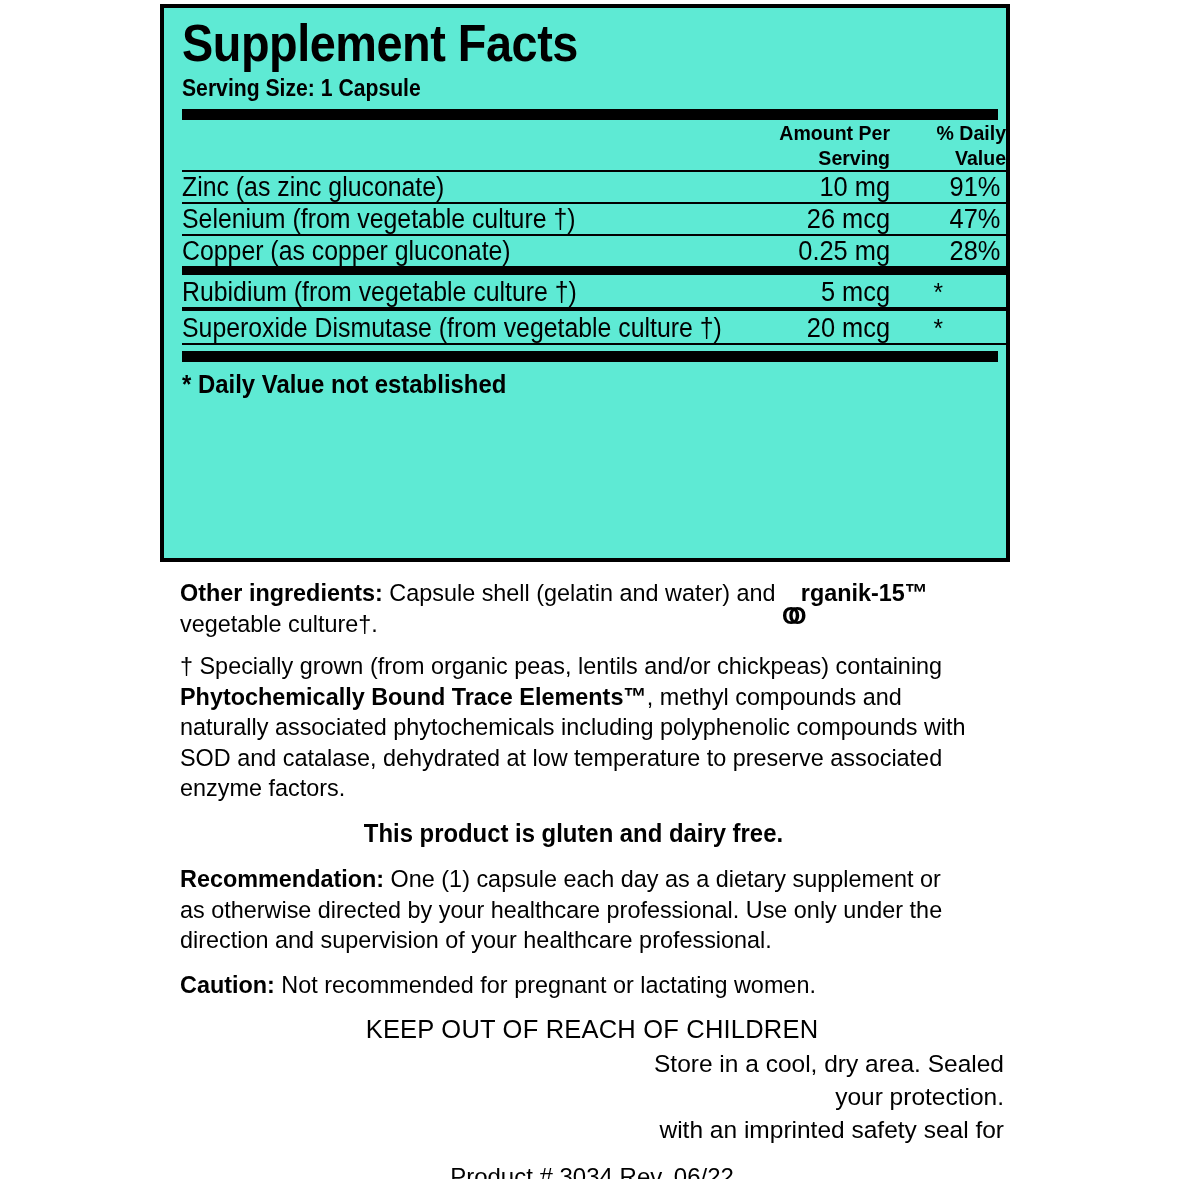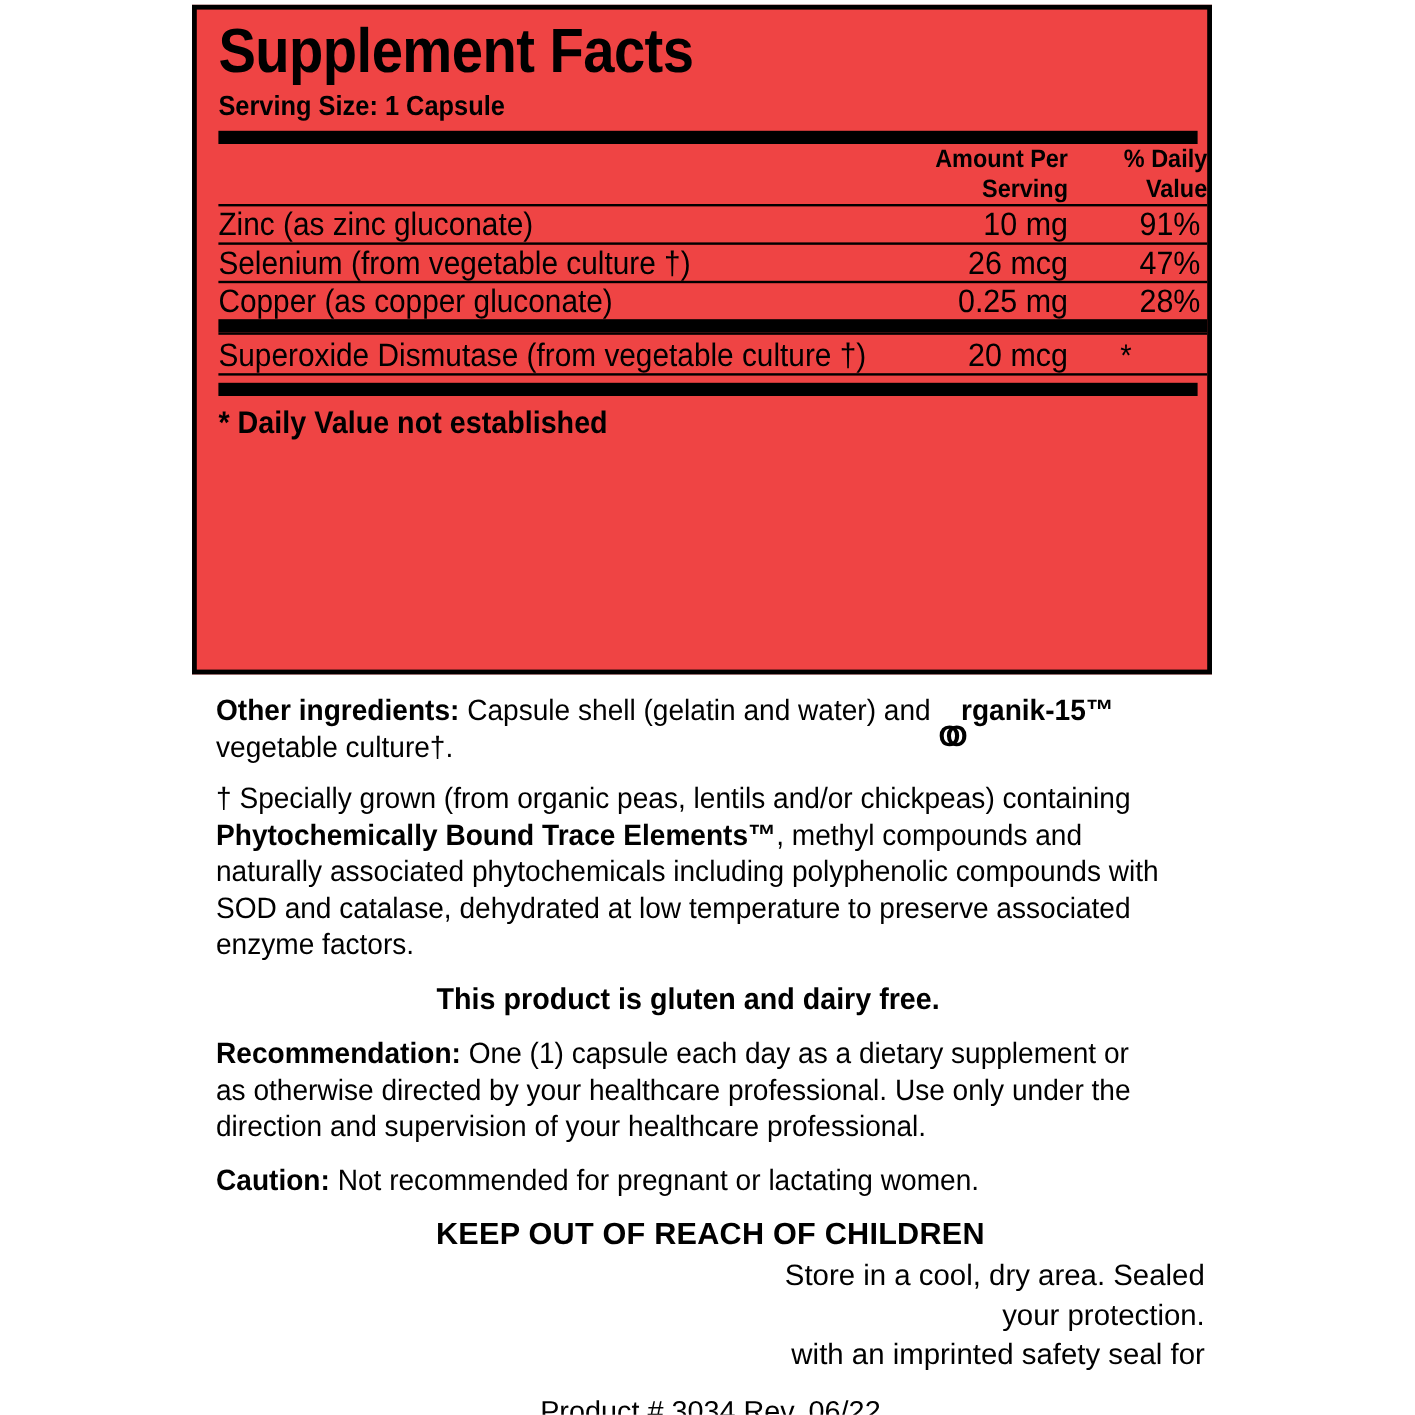--- a/index.html
+++ b/index.html
@@ -27,21 +27,21 @@
 
   
   .facts-box {
     position: absolute;
     left: 160px;
     top: 4px;
     width: 850px;
     height: 558px;
     border: 4px solid #000;
     box-sizing: border-box;
-    background: #ef4444;
+    background: #5eead4;
   }
   .facts-inner {
     position: absolute;
     left: 18px;
     top: 4px;
     right: 8px;
     bottom: 0;
   }
 
   .sf-title {
@@ -185,21 +185,21 @@
   }
   .doubleO i {
     font-style: normal;
     position: absolute;
     left: 0;
     top: 0;
   }
   .doubleO i.second { left: 0.26em; }
 
   .koroc {
-    font-weight: bold;
+    font-weight: normal;
     font-size: 25.5px;
     line-height: 31px;
     text-align: center;
     margin: 8px 0 2px 0;
     letter-spacing: 0.2px;
   }
   .store-lines {
     text-align: right;
     font-size: 24.5px;
     line-height: 33px;
@@ -278,20 +278,25 @@
             <td class="amt">0.25 mg</td>
             <td class="dv">28%</td>
           </tr>
 
           <tr class="sep-thick">
               <td colspan="3">
                 <div></div>
               </td>
             </tr>
 
+          <tr class="nrow">
+            <td class="nm">Rubidium (from vegetable culture †)</td>
+            <td class="amt">5 mcg</td>
+            <td class="dv star">*</td>
+          </tr>
           <tr class="sep-thin">
               <td colspan="3">
                 <div></div>
               </td>
             </tr>
 
           <tr class="sep-thin">
               <td colspan="3">
                 <div></div>
               </td>

